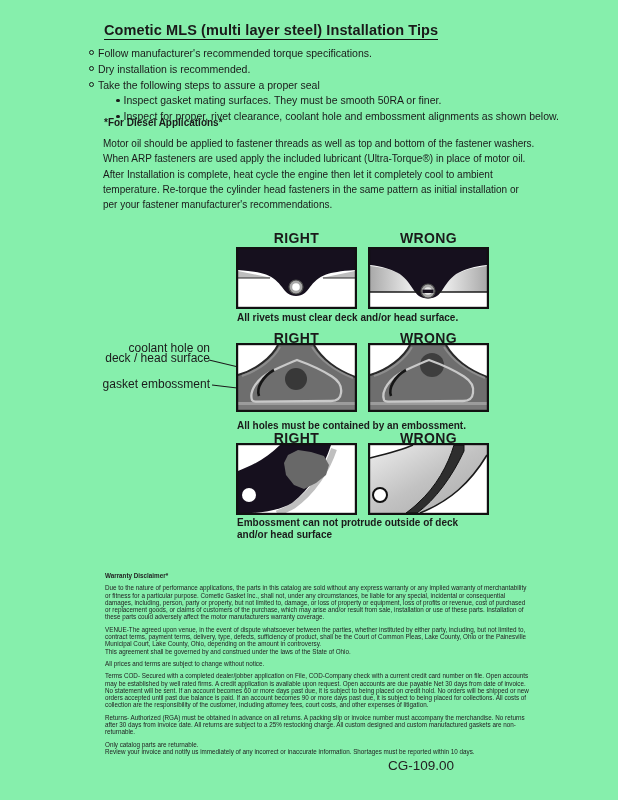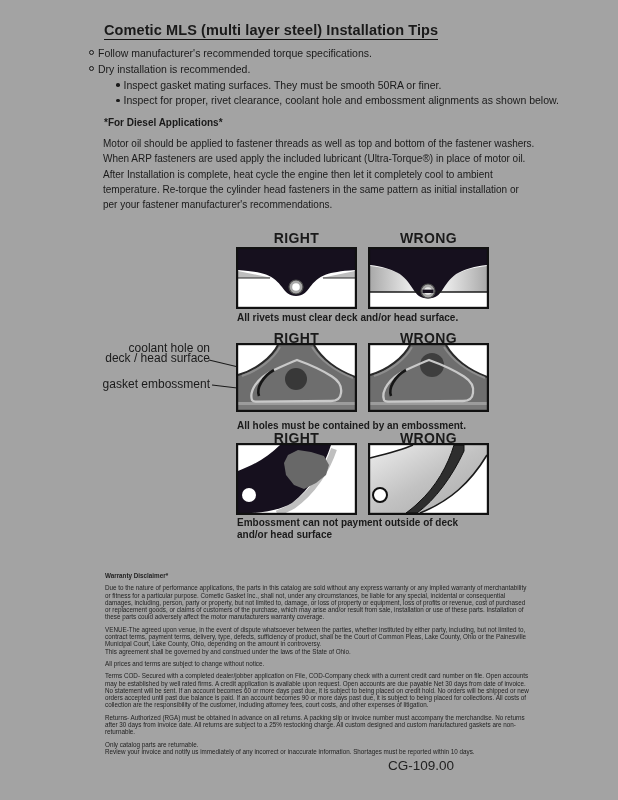--- a/index.html
+++ b/index.html
@@ -1,16 +1,16 @@
 <!DOCTYPE html>
 <html><head>
 <meta charset="utf-8">
 <style>
   html,body{margin:0;padding:0;background:#e8e8e8;}
-  #page{position:relative;width:618px;height:800px;background:#a3a3a3;overflow:hidden;
+  #page{position:relative;width:618px;height:800px;background:#86efac;overflow:hidden;
         font-family:"Liberation Sans","DejaVu Sans",sans-serif;color:#1a1a1a;}
   .abs{position:absolute;}
   
   #title{left:104px;top:22px;font-size:14.5px;font-weight:bold;border-bottom:1.5px solid #111;
          padding-bottom:1px;letter-spacing:.1px;}
   
   #bullets{left:89px;top:46px;width:470px;font-size:10.5px;line-height:15.8px;}
   .blt-row{white-space:nowrap;}
   .sub{padding-left:27px;}
   .odot{display:inline-block;width:3px;height:3px;border:1px solid #1a1a1a;border-radius:50%;
@@ -39,20 +39,21 @@
 </head>
 <body>
 
 <div id="page">
 
   <div class="abs" id="title">Cometic MLS (multi layer steel) Installation Tips</div>
 
   <div class="abs" id="bullets">
     <div class="blt-row"><span class="odot"></span><span>Follow manufacturer's recommended torque specifications.</span></div>
     <div class="blt-row"><span class="odot"></span><span>Dry installation is recommended.</span></div>
+    <div class="blt-row"><span class="odot"></span><span>Take the following steps to assure a proper seal</span></div>
     <div class="blt-row sub"><span class="fdot"></span><span>Inspect gasket mating surfaces.  They must be smooth 50RA or finer.</span></div>
     <div class="blt-row sub"><span class="fdot"></span><span>Inspect for proper, rivet clearance, coolant hole and embossment alignments as shown below.</span></div>
   </div>
 
   <div class="abs" id="diesel-head">*For Diesel Applications*</div>
   <div class="abs para" id="para1">Motor oil should be applied to fastener threads as well as top and bottom of the fastener washers. When ARP fasteners are used apply the included lubricant (Ultra-Torque®) in place of motor oil.</div>
   <div class="abs para" id="para2">After Installation is complete, heat cycle the engine then let it completely cool to ambient temperature. Re-torque the cylinder head fasteners in the same pattern as initial installation or per your fastener manufacturer's recommendations.</div>
 
   <div class="abs rw" style="left:236px;top:230px;">RIGHT</div>
   <div class="abs rw" style="left:368px;top:230px;">WRONG</div>
@@ -165,21 +166,21 @@
     <rect x="0" y="0" width="121" height="72" fill="#ffffff"></rect>
     <path d="M45,2 H119 V12 C102,40 82,58 52,70 L2,70 L2,15 C18,11 34,7 45,2 Z" fill="url(#g3)"></path>
     <path d="M2,15 C18,11 34,7 45,2" fill="none" stroke="#1a1a1a" stroke-width="1.6"></path>
     <path d="M119,12 C102,40 82,58 52,70" fill="none" stroke="#1a1a1a" stroke-width="1.6"></path>
     <path d="M86,2 C80,22 68,44 50,60 C46,64 42,67 38,70 L49,70 C67,57 84,34 96,8 L96,2 Z" fill="#2e2e2e" stroke="#111" stroke-width="1"></path>
     <circle cx="12" cy="52" r="7" fill="#ffffff" stroke="#111" stroke-width="2"></circle>
     <rect x="1" y="1" width="119" height="70" fill="none" stroke="#111" stroke-width="2.4"></rect>
   </svg>
 
   <div class="abs cap" style="top:517px;width:300px;">
-    <div>Embossment can not payment outside of deck</div>
+    <div>Embossment can not protrude outside of deck</div>
     <div>and/or head surface</div>
   </div>
 
   <div class="abs" id="legal">
     <div class="lp"><b>Warranty Disclaimer*</b></div>
     <div class="lp">Due to the nature of performance applications, the parts in this catalog are sold without any express warranty or any implied warranty of merchantability or fitness for a particular purpose.  Cometic Gasket Inc., shall not, under any circumstances, be liable for any special, incidental or consequential damages, including, person, party or property, but not limited to, damage, or loss of property or equipment, loss of profits or revenue, cost of purchased or replacement goods, or claims of customers of the purchase, which may arise and/or result from sale, installation or use of these parts.  Installation of these parts could adversely affect the motor manufacturers warranty coverage.</div>
     <div class="tight">VENUE-The agreed upon venue, in the event of dispute whatsoever between the parties, whether instituted by either party, including, but not limited to, contract terms, payment terms, delivery, type, defects, sufficiency of product, shall be the Court of Common Pleas, Lake County, Ohio or the Painesville Municipal Court, Lake County, Ohio, depending on the amount in controversy.</div>
     <div class="lp">This agreement shall be governed by and construed under the laws of the State of Ohio.</div>
     <div class="lp">All prices and terms are subject to change without notice.</div>
     <div class="lp">Terms COD- Secured with a completed dealer/jobber application on File, COD-Company check with a current credit card number on file.  Open accounts may be established by well rated firms.  A credit application is available upon request.  Open accounts are due payable Net 30 days from date of invoice.  No statement will be sent.  If an account becomes 60 or more days past due, it is subject to being placed on credit hold.  No orders will be shipped or new orders accepted until past due balance is paid.  If an account becomes 90 or more days past due, it is subject to being placed for collections.  All costs of collection are the responsibility of the customer, including attorney fees, court costs, and other expenses of litigation.</div>

